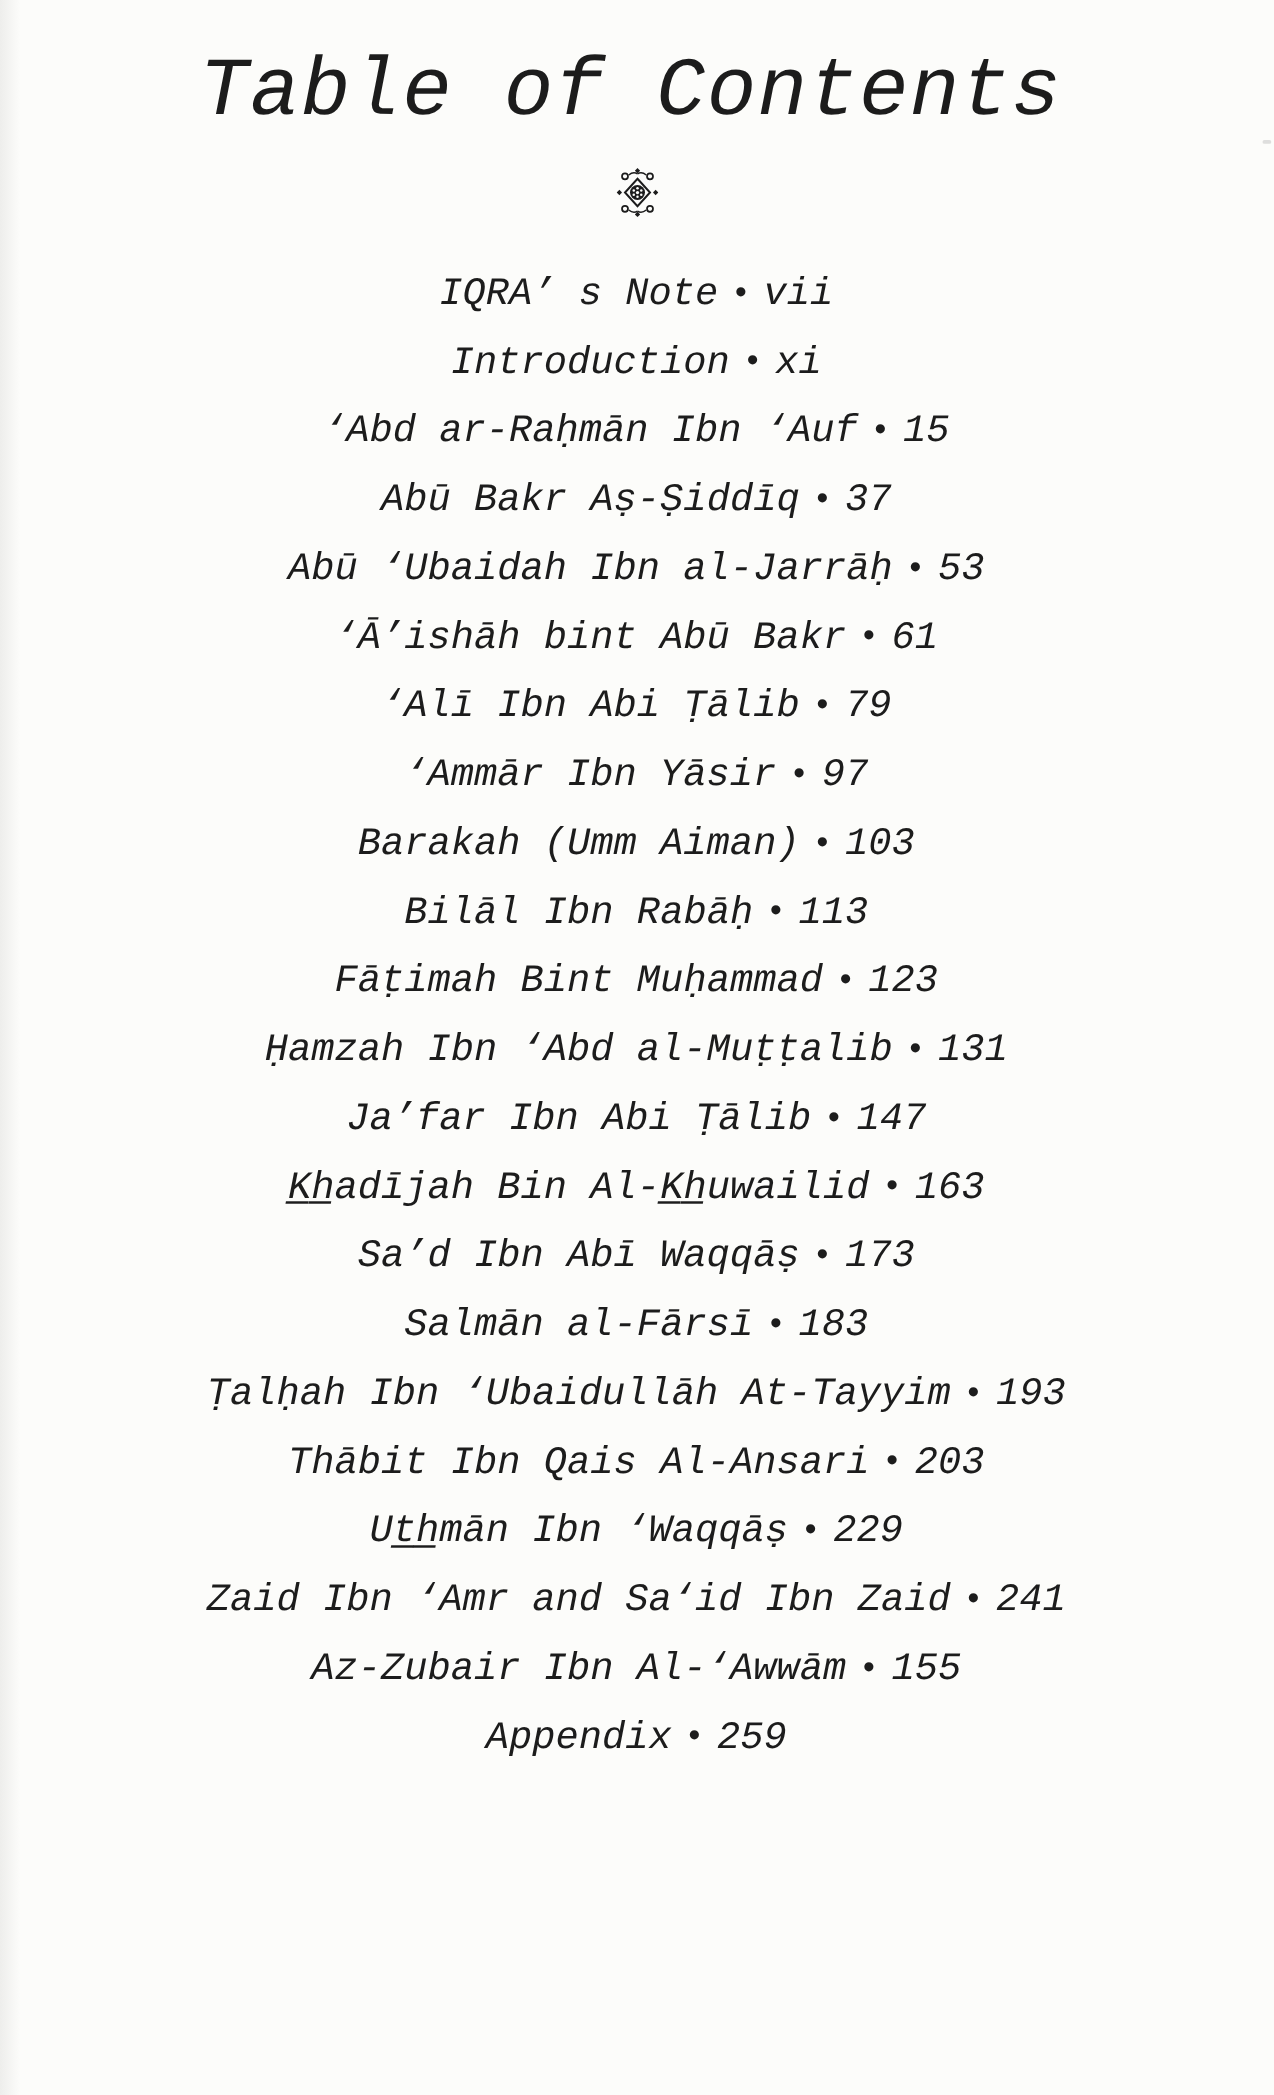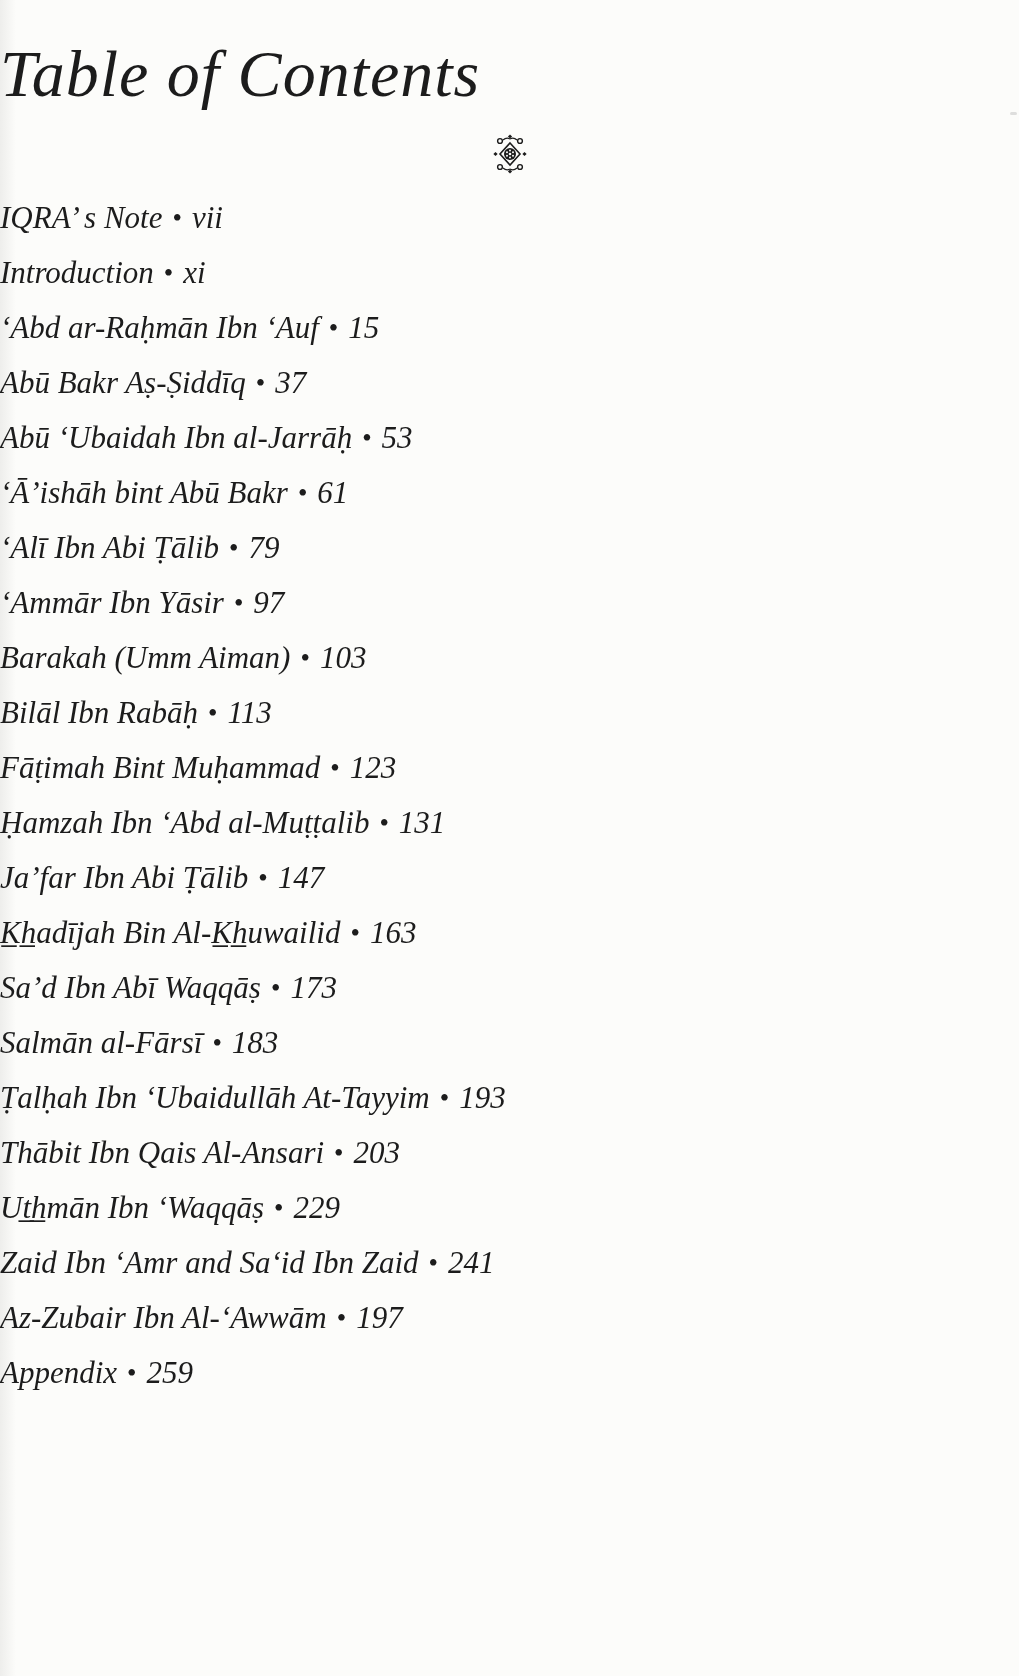--- a/index.html
+++ b/index.html
@@ -8,21 +8,22 @@
     width: 1019px;
     height: 1676px;
     background: #fcfcfa;
     overflow: hidden;
     font-family: "Liberation Serif", "DejaVu Serif", serif;
     color: #1c1c1c;
   }
   .page {
     position: absolute;
     inset: 0;
-    text-align: left;
+    text-align: center;
+    font-family: Liberation Mono, monospace;
   }
   .edge-shade {
     position: absolute;
     left: 0; top: 0;
     width: 16px; height: 100%;
     background: linear-gradient(90deg, rgba(110,110,108,0.10), rgba(110,110,108,0));
     pointer-events: none;
   }
   .artifact {
     position: absolute;
@@ -49,21 +50,21 @@
     position: absolute;
     top: 134px;
     left: 50%;
     transform: translateX(-50%);
     width: 34px;
     height: 40px;
     line-height: 0;
   }
   .toc {
     position: absolute;
-    top: 190px;
+    top: 208px;
     left: 0;
     width: 100%;
     padding-right: 1px;
     box-sizing: border-box;
   }
   .entry {
     height: 55px;
     line-height: 55px;
     font-size: 31px;
     font-style: italic;
@@ -133,17 +134,17 @@
       <div class="entry"><span class="label">Fāṭimah Bint Muḥammad</span><span class="bullet">•</span><span class="pagenum">123</span></div>
       <div class="entry"><span class="label">Ḥamzah Ibn ‘Abd al-Muṭṭalib</span><span class="bullet">•</span><span class="pagenum">131</span></div>
       <div class="entry"><span class="label">Ja’far Ibn Abi Ṭālib</span><span class="bullet">•</span><span class="pagenum">147</span></div>
       <div class="entry"><span class="label">K̲h̲adījah Bin Al-K̲h̲uwailid</span><span class="bullet">•</span><span class="pagenum">163</span></div>
       <div class="entry"><span class="label">Sa’d Ibn Abī Waqqāṣ</span><span class="bullet">•</span><span class="pagenum">173</span></div>
       <div class="entry"><span class="label">Salmān al-Fārsī</span><span class="bullet">•</span><span class="pagenum">183</span></div>
       <div class="entry"><span class="label">Ṭalḥah Ibn ‘Ubaidullāh At-Tayyim</span><span class="bullet">•</span><span class="pagenum">193</span></div>
       <div class="entry"><span class="label">Thābit Ibn Qais Al-Ansari</span><span class="bullet">•</span><span class="pagenum">203</span></div>
       <div class="entry"><span class="label">Ut̲h̲mān Ibn ‘Waqqāṣ</span><span class="bullet">•</span><span class="pagenum">229</span></div>
       <div class="entry"><span class="label">Zaid Ibn ‘Amr and Sa‘id Ibn Zaid</span><span class="bullet">•</span><span class="pagenum">241</span></div>
-      <div class="entry"><span class="label">Az-Zubair Ibn Al-‘Awwām</span><span class="bullet">•</span><span class="pagenum">197</span></div>
+      <div class="entry"><span class="label">Az-Zubair Ibn Al-‘Awwām</span><span class="bullet">•</span><span class="pagenum">155</span></div>
       <div class="entry"><span class="label">Appendix</span><span class="bullet">•</span><span class="pagenum">259</span></div>
     </section>
 
 </div>
 
 </body></html>

